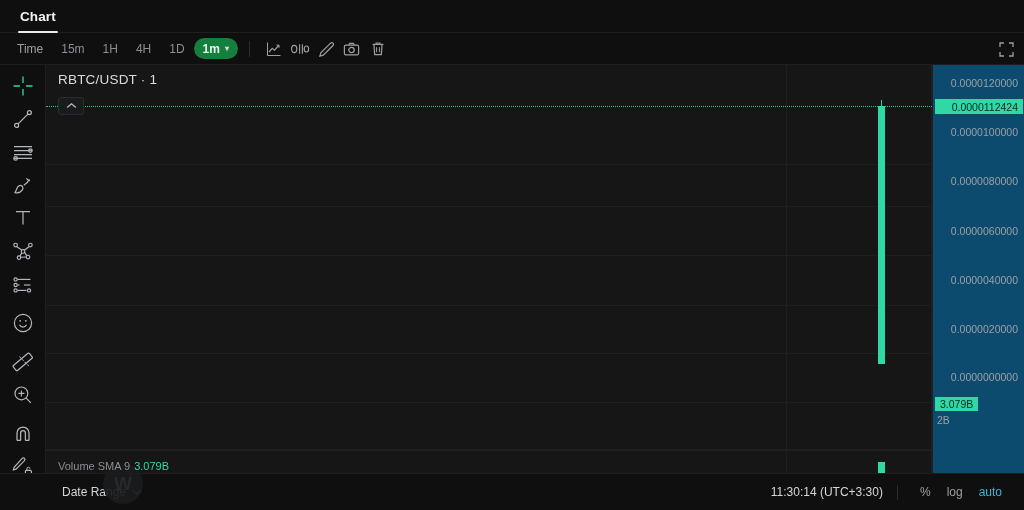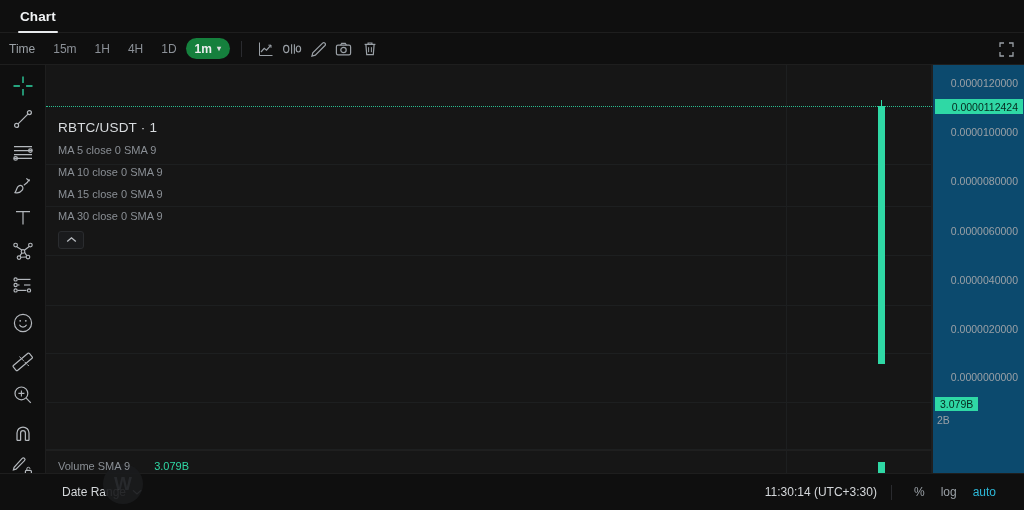--- a/index.html
+++ b/index.html
@@ -40,21 +40,21 @@
     font-size: 11.5px; color: #6d7178; cursor: pointer; white-space: nowrap;
   }
   .modeswitch .seg.active {
     background: #2b2d31; color: #ffffff; font-weight: bold;
   }
 
   
   .toolbar {
     position: absolute; top: 33px; left: 0; width: 1024px; height: 32px;
     background: #0f0f0f; border-bottom: 1px solid #1e1e1e;
-    display: flex; align-items: center; 
+    display: flex; align-items: center; padding-left: 8px;
   }
   .tf {
     height: 21px; padding: 0 9px; display: flex; align-items: center;
     font-size: 12px; color: #8b9097; cursor: pointer; border-radius: 11px;
     white-space: nowrap;
   }
   .tf.label { color: #9aa0a6; cursor: default; }
   .tf.sel { background: #15803d; color: #eceef0; font-weight: bold; }
   .tf .cv { margin-left: 5px; font-size: 8px; color: #d8dade; }
   .tbsep { width: 1px; height: 16px; background: #2a2b2f; margin: 0 11px; }
@@ -106,37 +106,37 @@
   }
   .pricelinedash {
     position: absolute; left: 0; width: 886px; height: 0;
     border-top: 1px dotted #2fd8a5; opacity: .85;
   }
   .volbar { position: absolute; width: 7px; background: #2fd8a5; bottom: 3px; }
 
   
   .legend {
     position: absolute; left: 12px; top: 8px; z-index: 6;
-    font-size: 11.5px; line-height: 1.1; margin-top: 48px;
+    font-size: 11.5px; line-height: 1.1;
   }
   .legrow1 { display: flex; align-items: baseline; gap: 11px; margin-bottom: 8px; }
   .sym { font-size: 13.5px; color: #d9dcdf; letter-spacing: .2px; }
   .ohlc { font-size: 11.5px; color: #1faa77; display: flex; gap: 8px; white-space: nowrap; }
   .ohlc .k { color: #1faa77; }
   .malist { display: flex; flex-direction: column; gap: 10px; }
   .marow { font-size: 11px; color: #8a8f95; white-space: nowrap; }
   .collapse {
     margin-top: 9px; width: 26px; height: 18px; background: #1a1b1d;
     border: 1px solid #2a2c2f; border-radius: 3px;
     display: flex; align-items: center; justify-content: center;
     cursor: pointer; color: #b9bdc2;
   }
   .vollegend {
     position: absolute; left: 12px; top: 395px; z-index: 6;
-    display: flex; gap: 24px; align-items: center; white-space: nowrap;
+    display: flex; gap: 4px; align-items: center; white-space: nowrap;
   }
   .vollegend .t { font-size: 11px; color: #8a8f95; }
   .vollegend .v { font-size: 11px; color: #2fd8a5; }
   .watermark {
     position: absolute; left: 57px; top: 399px; width: 40px; height: 40px;
     border-radius: 50%; background: #1a1b1d; z-index: 5;
     display: flex; align-items: center; justify-content: center;
     color: #2a2c2f; font-size: 19px; font-weight: bold; opacity: .92;
   }
 
@@ -167,21 +167,21 @@
     position: absolute; left: 0; bottom: 0; width: 1024px; height: 37px;
     background: #0f0f0f; border-top: 1px solid #1e1e1e;
     display: flex; align-items: center;
   }
   .daterange {
     margin-left: 62px; display: flex; align-items: center; gap: 6px;
     font-size: 12px; color: #d4d7da; cursor: pointer;
   }
   .sright {
     margin-left: auto; display: flex; gap: 0;
-    padding-right: 20px;
+    padding-right: 14px;
   }
   .clock { font-size: 12px; color: #d4d7da; margin-right: 14px; white-space: nowrap; }
   .sbsep { width: 1px; height: 15px; background: #2a2b2f; margin-right: 14px; }
   .sbtn {
     font-size: 12px; color: #9aa0a6; cursor: pointer; padding: 0 8px;
   }
   .sbtn.on { color: #2db8d8; }
   svg { display: block; }
 </style>
 </head>
@@ -397,26 +397,20 @@
 
     <div class="pane vol">
       <div class="gridv" style="left:740px"></div>
       <div class="gridv" style="left:885px"></div>
       <div class="volbar" style="left:832px; height:45px;"></div>
     </div>
 
     <div class="legend">
       <div class="legrow1">
         <span class="sym">RBTC/USDT · 1</span>
-      </div>
-      <div class="malist">
-        <div class="marow">MA 5 close 0 SMA 9</div>
-        <div class="marow">MA 10 close 0 SMA 9</div>
-        <div class="marow">MA 15 close 0 SMA 9</div>
-        <div class="marow">MA 30 close 0 SMA 9</div>
       </div>
       <div class="collapse">
         <svg width="11" height="8" viewBox="0 0 11 8" fill="none" stroke="currentColor" stroke-width="1.3">
           <path d="M1.2 5.6L5.5 1.8l4.3 3.8"></path>
         </svg>
       </div>
     </div>
 
     <div class="watermark">
       <span>W</span>

